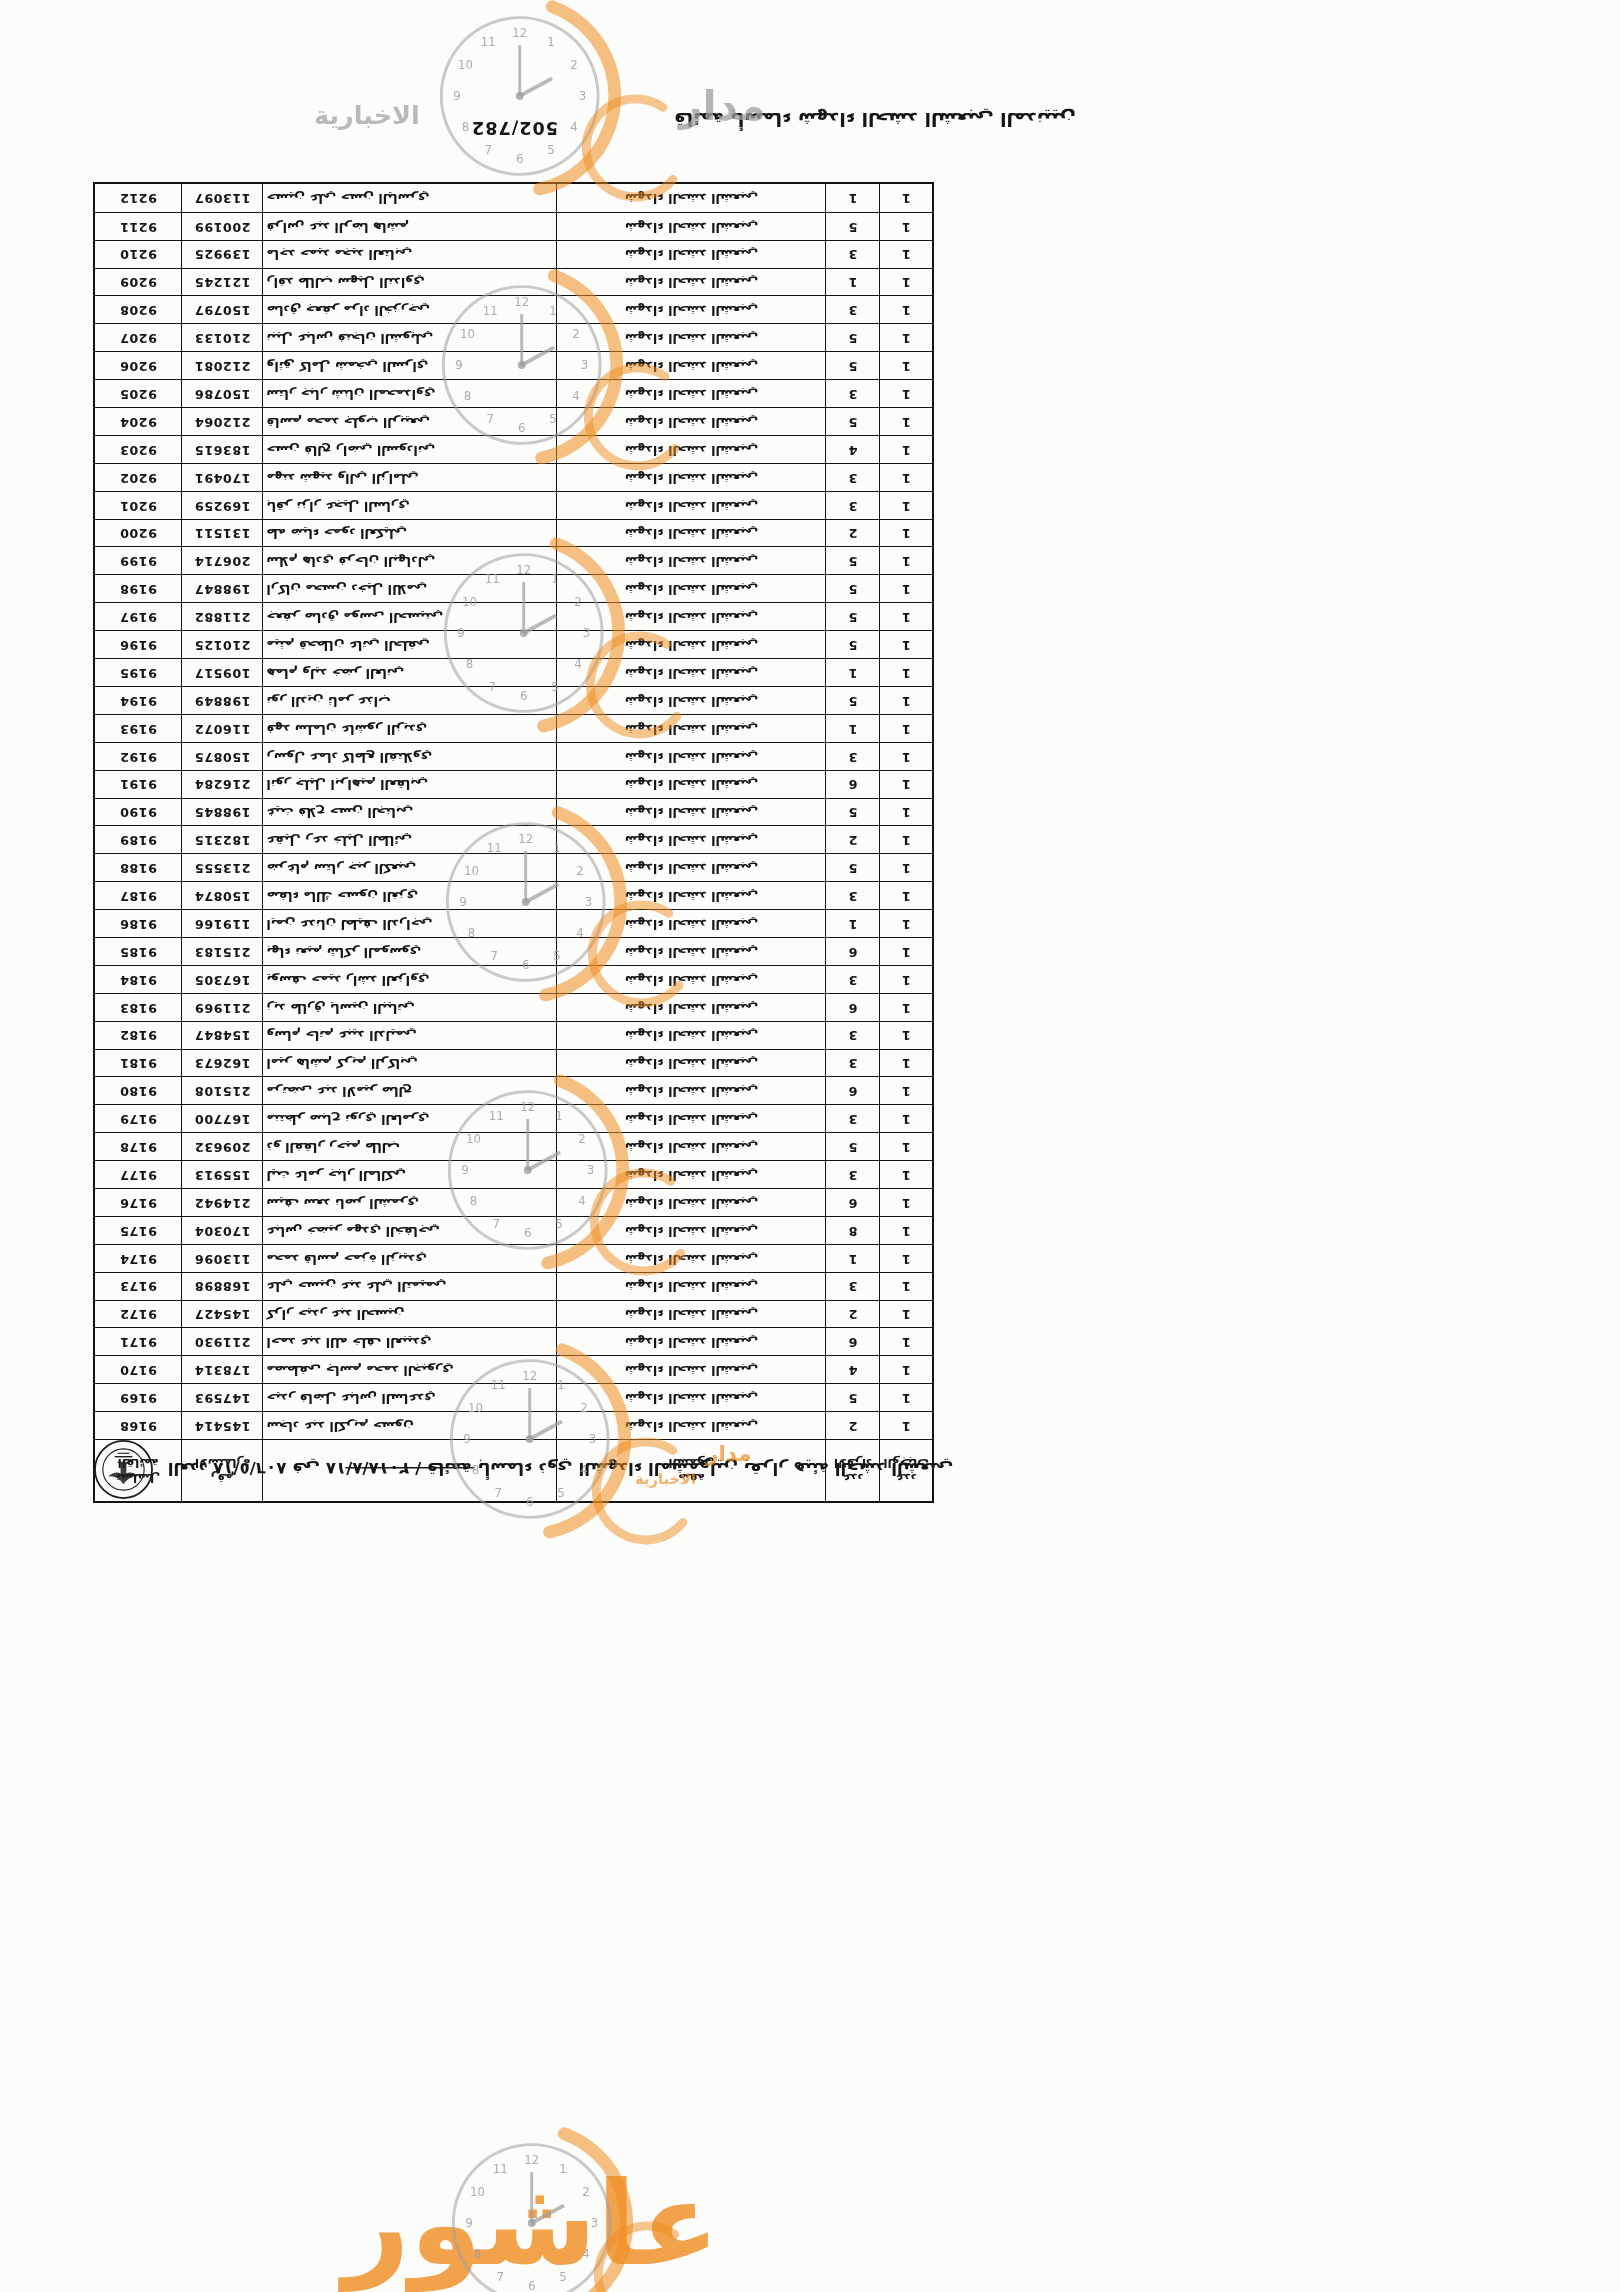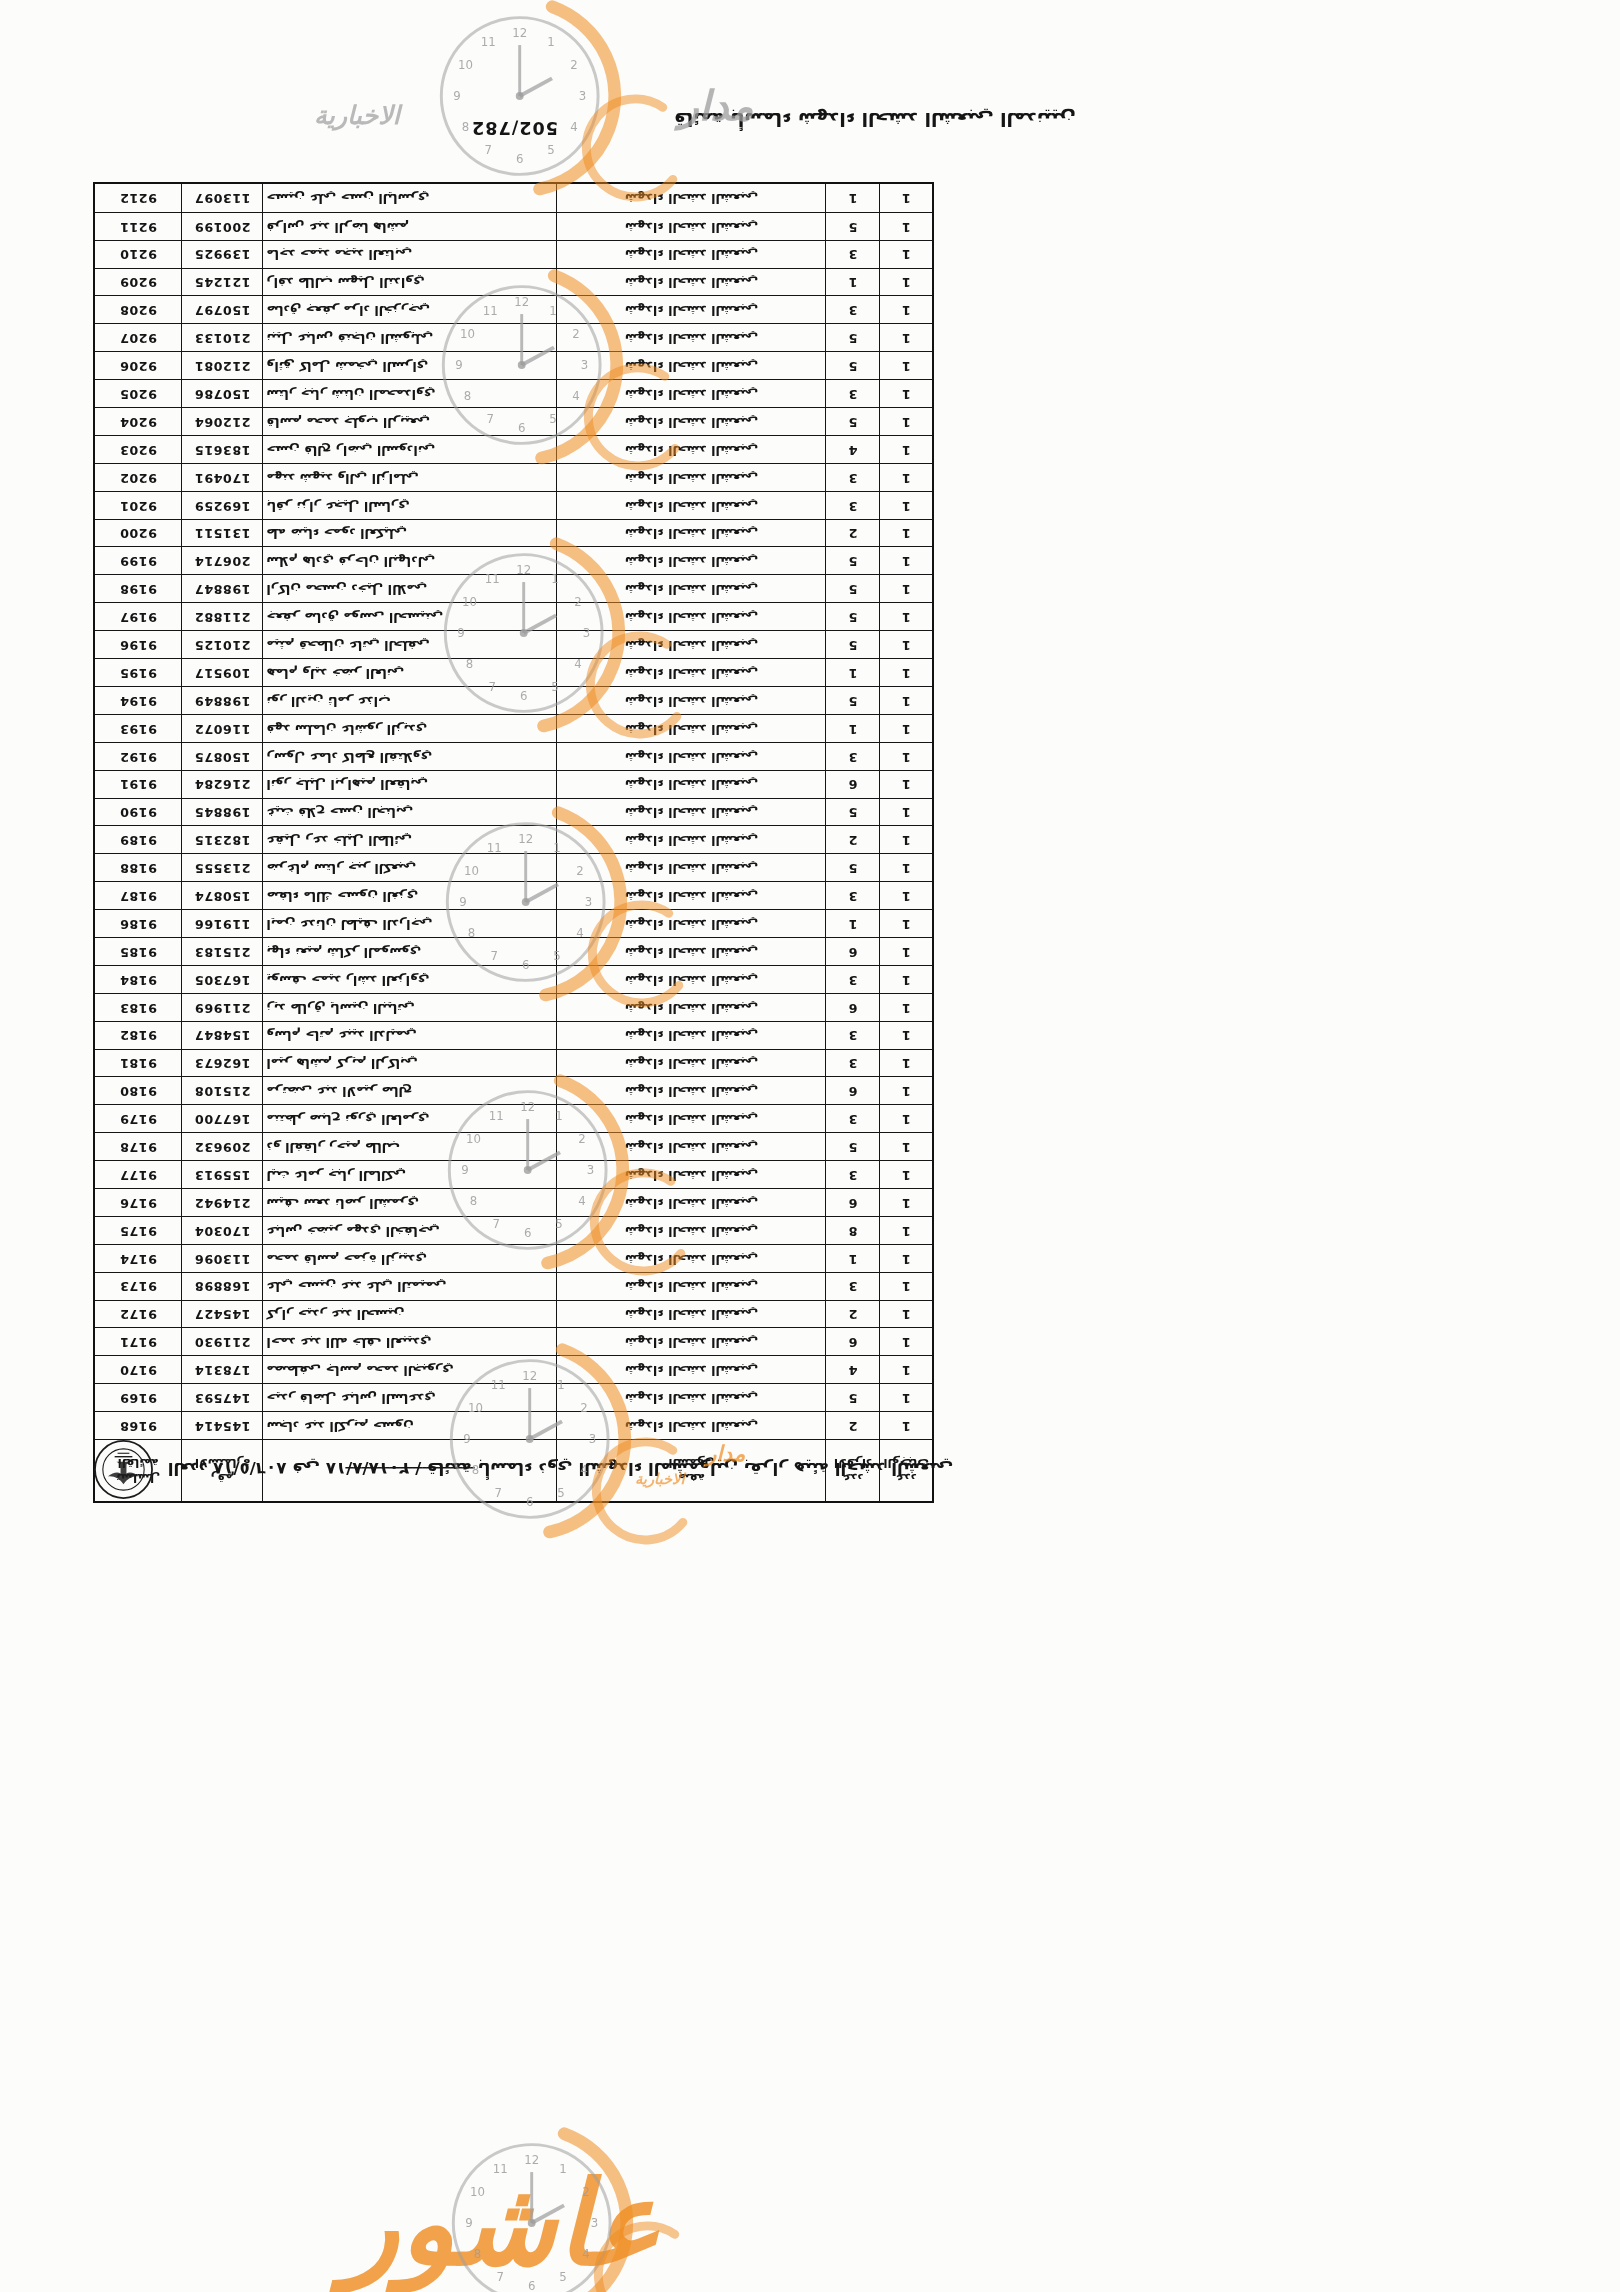--- a/index.html
+++ b/index.html
@@ -52,21 +52,21 @@
     white-space:nowrap;
   }
   .doc-ref{
     position:absolute;left:476px;top:114px;width:82px;height:27.4px;
     font-size:17.6px;font-weight:800;text-align:center;line-height:27.4px;
     letter-spacing:1px;
   }
   
   .wm-layer{position:absolute;inset:0;z-index:2;pointer-events:none;}
   .wm-clock{position:absolute;width:294px;height:216px;}
-  .wm-text{position:absolute;font-weight:800;white-space:nowrap;font-style:italic;}
+  .wm-text{position:absolute;font-weight:800;white-space:nowrap;}
   .wm-brand-top{left:679px;top:82px;font-size:41px;opacity:.75;}
   .wm-brand-secondary{left:314px;top:100px;font-size:25.5px;opacity:.7;}
   .wm-brand-small{left:706px;top:1441px;font-size:21.6px;opacity:.7;}
   .wm-brand-small2{left:635px;top:1470px;font-size:14.7px;opacity:.65;}
   .wm-brand-bottom{left:343px;top:2156px;font-size:116px;opacity:.8;letter-spacing:3.9px;}
 </style>
 </head>
 <body>
 
 <div class="page">

